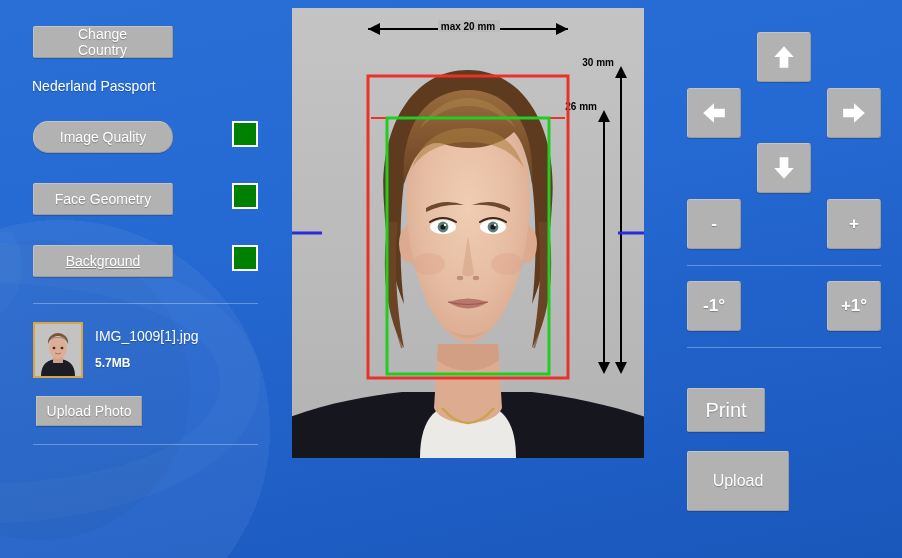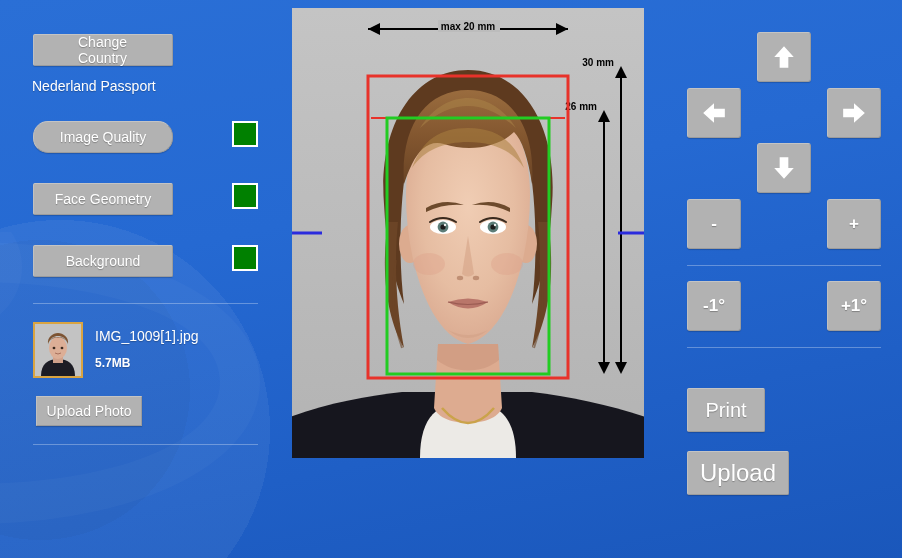--- a/index.html
+++ b/index.html
@@ -75,24 +75,24 @@
   }
 
   .btn-wide {
     position: absolute;
     left: 33px;
     width: 140px;
     height: 32px;
     border-radius: 2px;
   }
 
-  #btn-change-country { top: 34px; padding-left: 44px; }
+  #btn-change-country { top: 26px; padding-left: 44px; }
   #btn-image-quality  { top: 121px; border-radius: 15px; }
   #btn-face-geometry  { top: 183px; }
-  #btn-background     { top: 245px; }
+  #btn-background     { top: 245px; text-decoration: underline; }
 
   
   .status-square {
     position: absolute;
     left: 232px;
     width: 26px;
     height: 26px;
     border: 2px solid #ffffff;
     background: #008000;
   }
@@ -224,23 +224,23 @@
     height: 44px;
     border-radius: 2px;
     font-size: 20px;
   }
 
   #btn-upload {
     position: absolute;
     left: 43px;
     top: 451px;
     width: 102px;
-    height: 44px;
+    height: 60px;
     border-radius: 2px;
-    font-size: 24px;
+    font-size: 16px;
   }
 </style>
 </head>
 <body>
 
 <svg id="bg-swirl" viewBox="0 0 360 300">
   <path d="M40 10 C210 10 330 70 330 150 C330 230 210 292 40 292 L40 252 C180 252 290 212 290 150 C290 88 180 50 40 50 Z" fill="rgba(255,255,255,0.055)"></path>
   <circle cx="30" cy="35" r="62" fill="rgba(255,255,255,0.05)"></circle>
 </svg>
 

